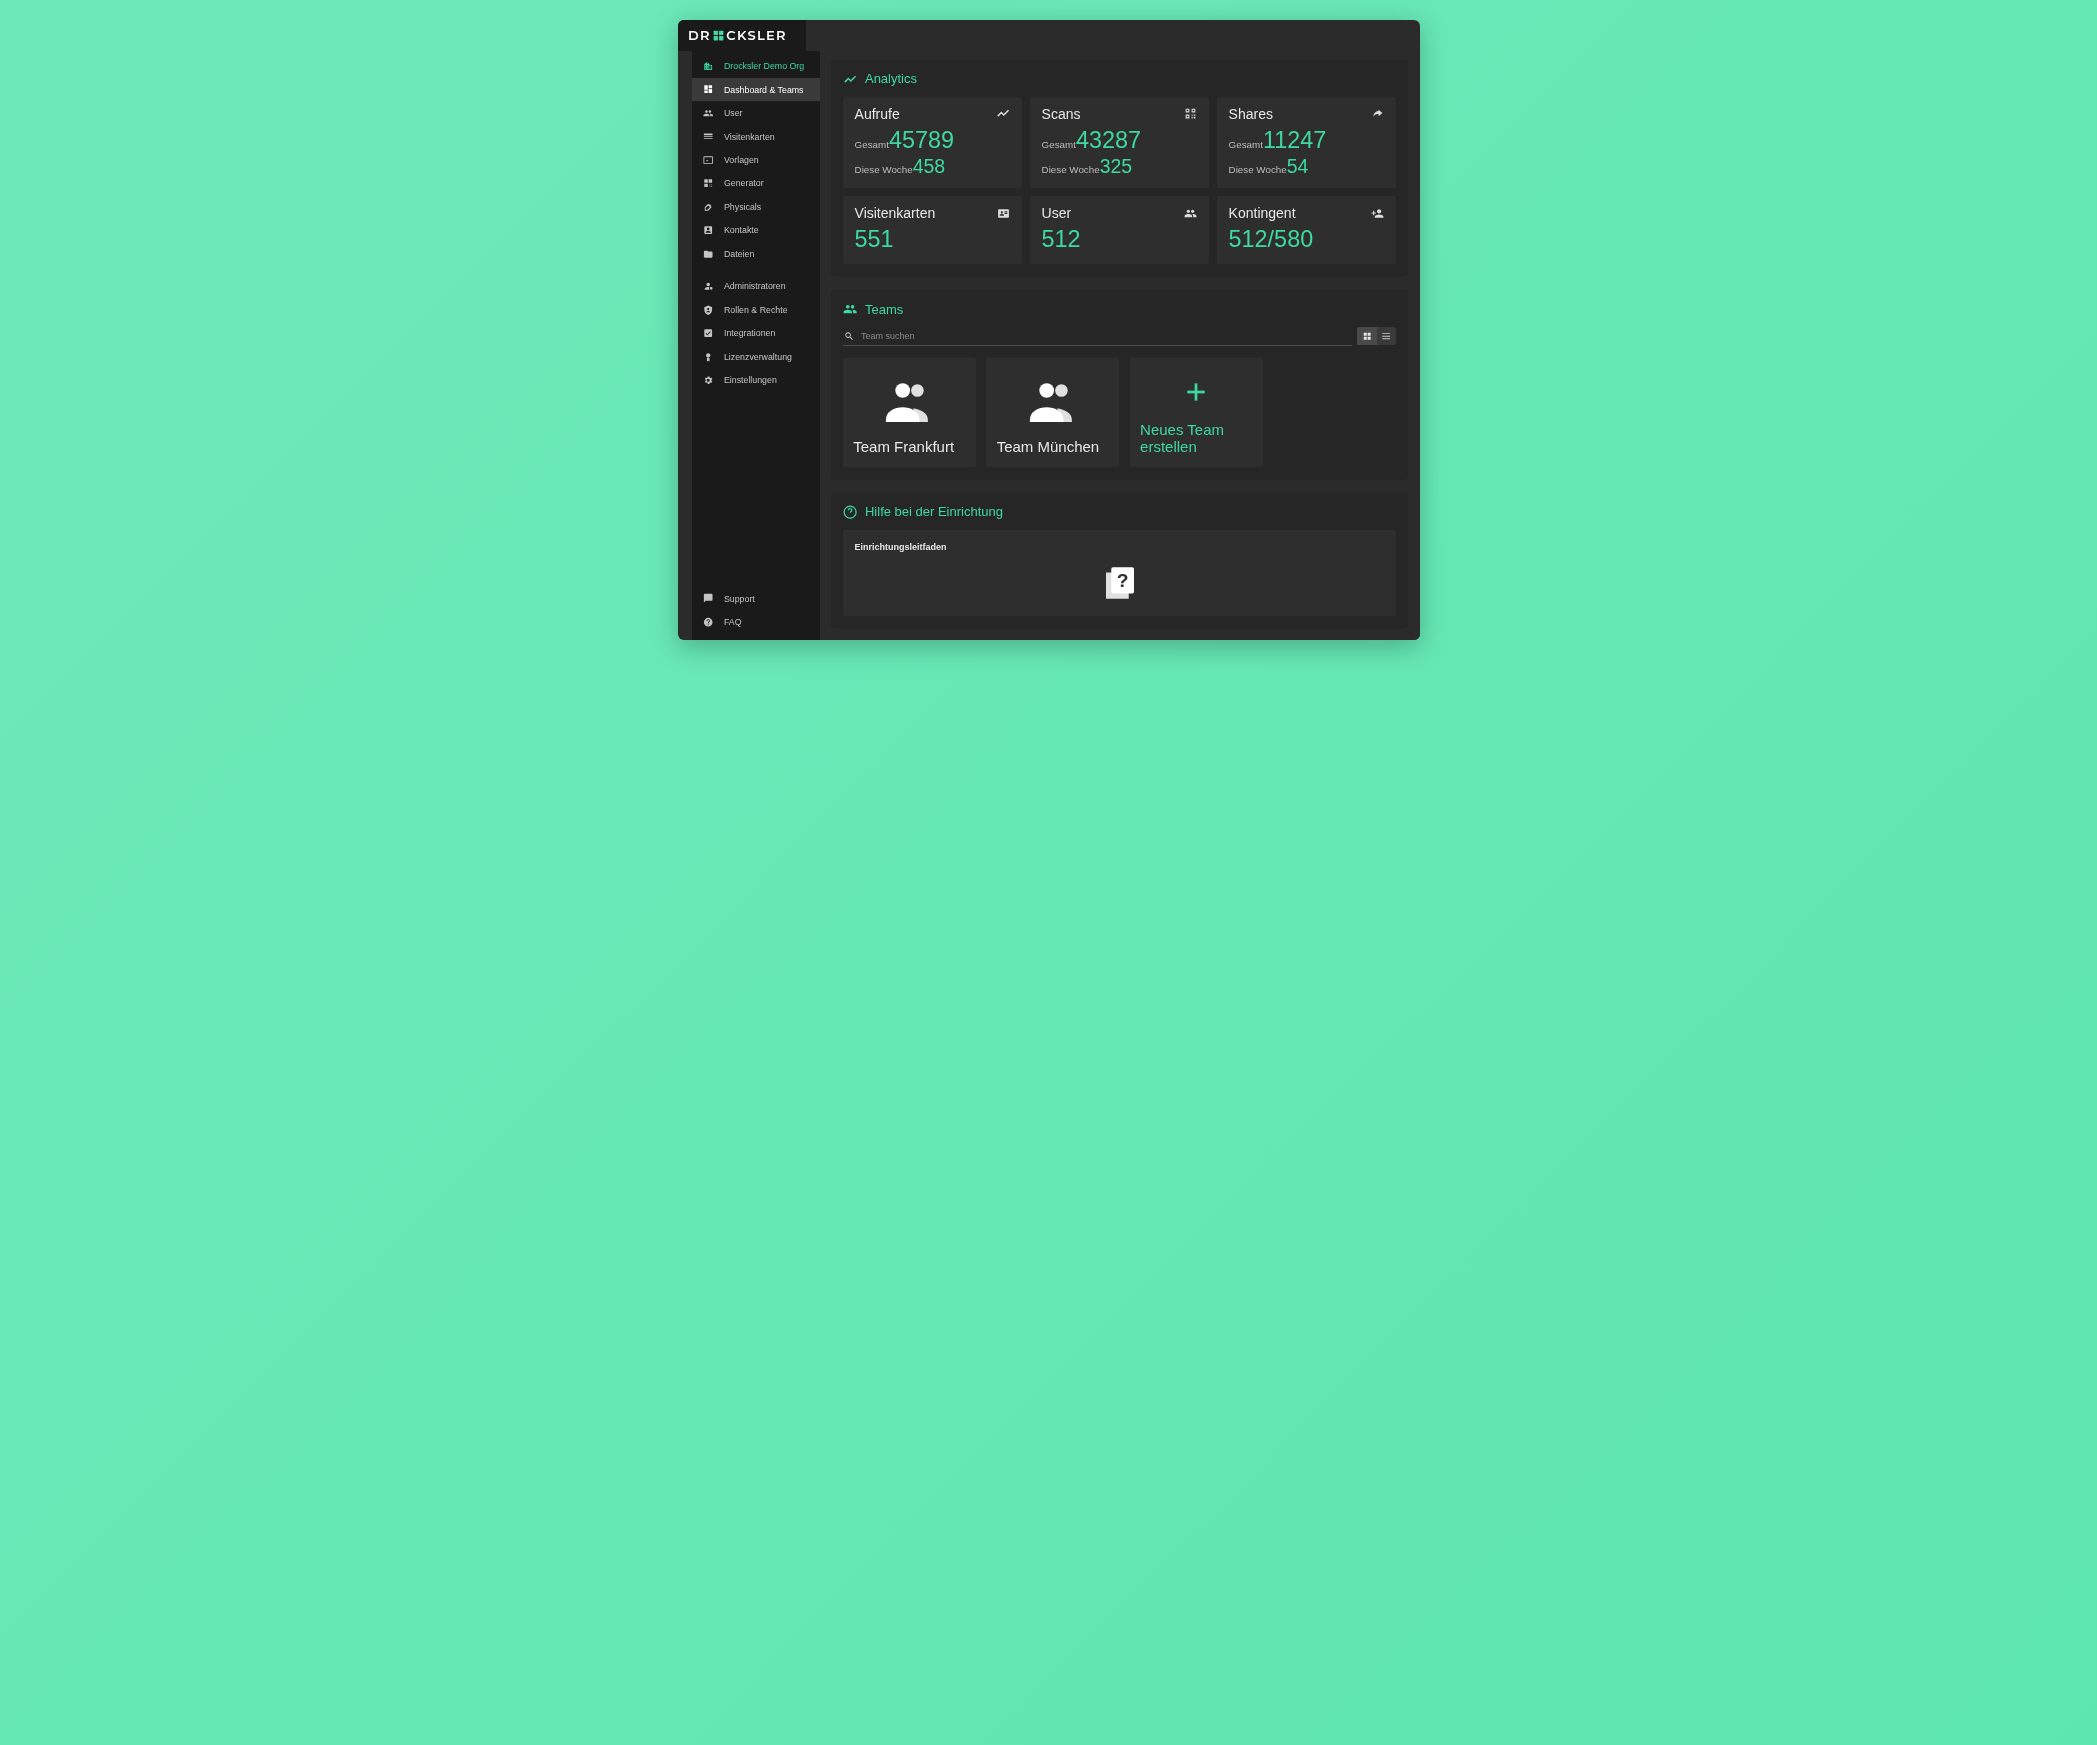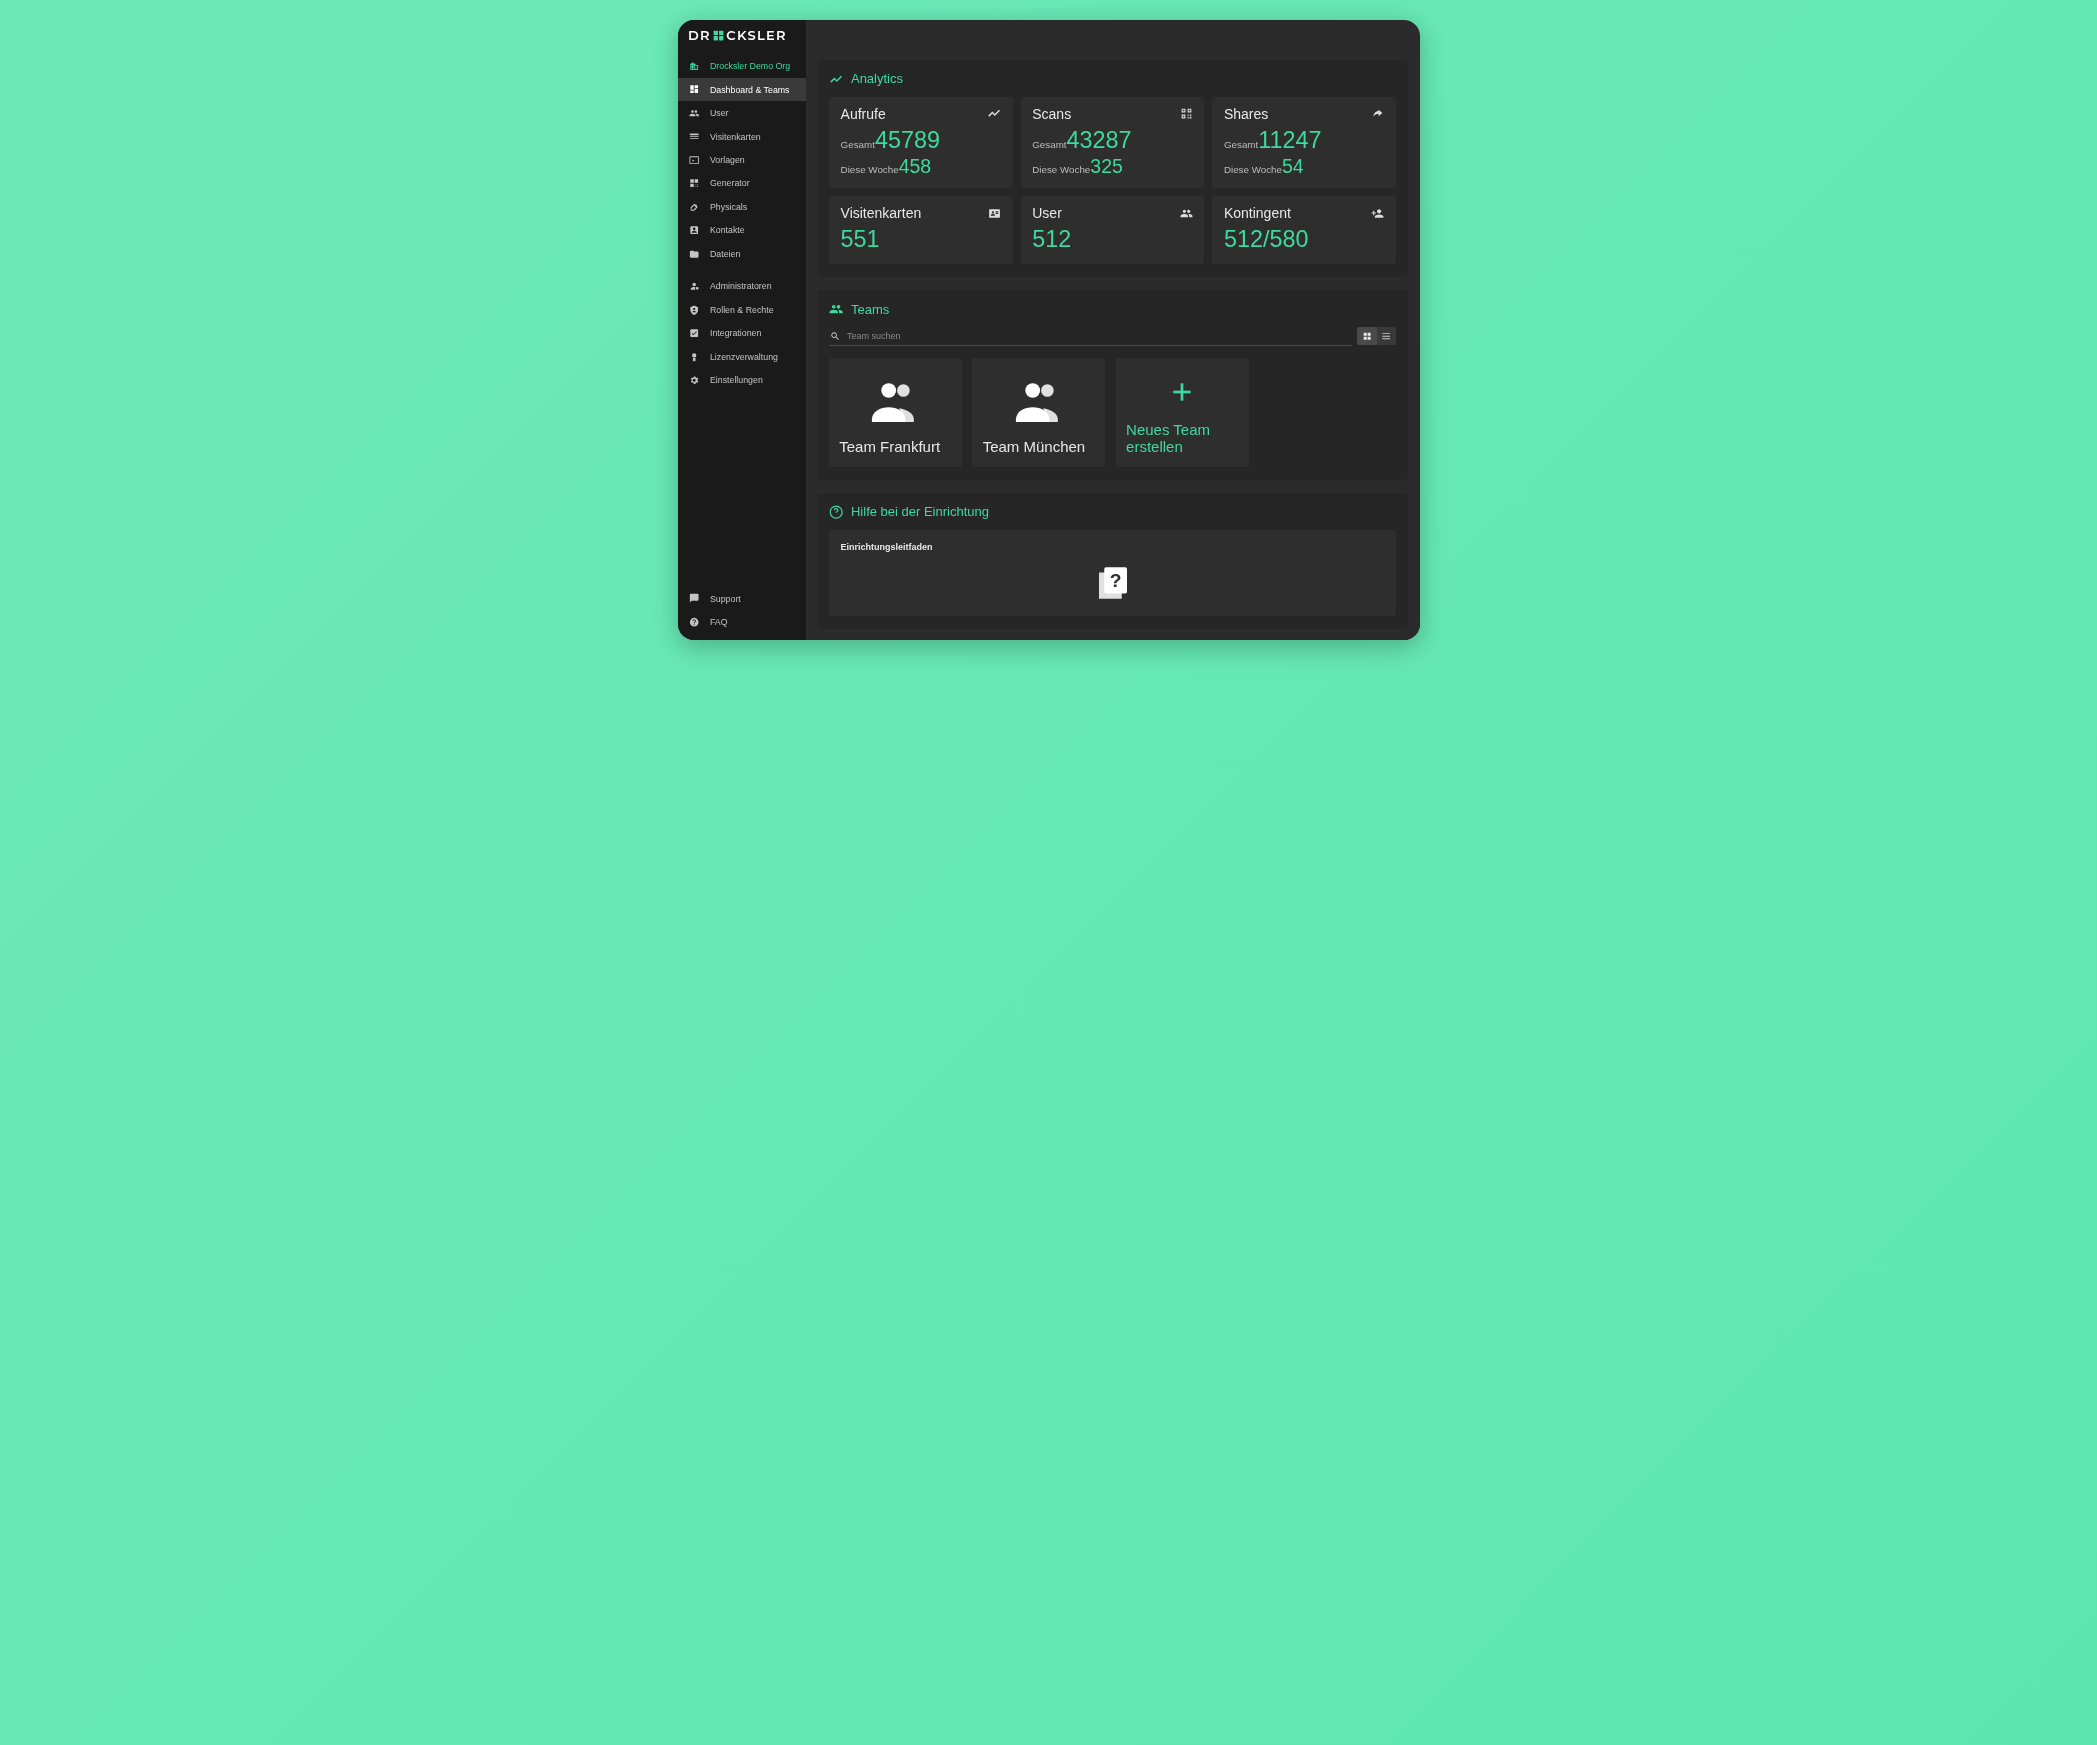--- a/index.html
+++ b/index.html
@@ -1,24 +1,24 @@
 <!DOCTYPE html>
 <html style="font-size:10.4px"><head>
 <meta charset="utf-8">
 <style>
 * { margin:0; padding:0; box-sizing:border-box; font-family:"Segoe UI",Arial,sans-serif; }
 body { background:linear-gradient(135deg,#6de9b9 0%,#5ee6b0 100%); min-height:100vh; padding:19.5px; }
-.window { background:#2b2b2b; border-radius:16px; overflow:hidden; box-shadow:0 6.5px 26px rgba(0,0,0,.25); width:742px; margin:0 auto; }
+.window { background:#2b2b2b; border-radius:6px; overflow:hidden; box-shadow:0 6.5px 26px rgba(0,0,0,.25); width:742px; margin:0 auto; }
 .topbar { display:flex; height:31px; }
 .logo { width:128px; background:#1a1a1a; color:#fff; display:flex; align-items:center; padding:0 10.4px; font-size:13px; font-weight:600; letter-spacing:1.3px; font-family:"Montserrat",sans-serif; }
 .logo svg { margin:0 1.3px; }
 .topbar-right { flex:1; background:#4ee6a8; display:flex; align-items:center; justify-content:space-between; padding:0 13px; color:#1a1a1a; }
 .app-title { font-size:11px; letter-spacing:1.3px; font-weight:400; font-family:"Montserrat",sans-serif; }
 .user-menu { font-size:9px; letter-spacing:1px; display:flex; align-items:center; gap:7.8px; cursor:pointer; font-family:"Montserrat",sans-serif; }
-.body { display:flex; }
+.body { display:flex;margin-left:14px; }
 .sidebar { width:128px; background:#1a1a1a; color:#c4c4c4; display:flex; flex-direction:column; min-height:586px; }
 .nav { flex:1; padding-top:3.9px; }
 .nav-item { display:flex; align-items:center; gap:10.4px; padding:5.9px 10.4px; font-size:8.8px; cursor:pointer; }
 .nav-item.org { color:#3ed9a0; font-weight:500; }
 .nav-item.active { background:#3a3a3a; color:#fff; }
 .nav-item .icn { width:11.7px; height:11.7px; display:flex; align-items:center; justify-content:center; flex-shrink:0; }
 .nav-sep { height:9px; }
 .nav-bottom { padding-bottom:6.5px; }
 .main { flex:1; background:#2b2b2b; padding:9px 11.7px 11.7px 11.7px; }
 .panel { background:#262626; border-radius:3.9px; padding:11.7px 11.7px 13px 11.7px; margin-bottom:13px; }

